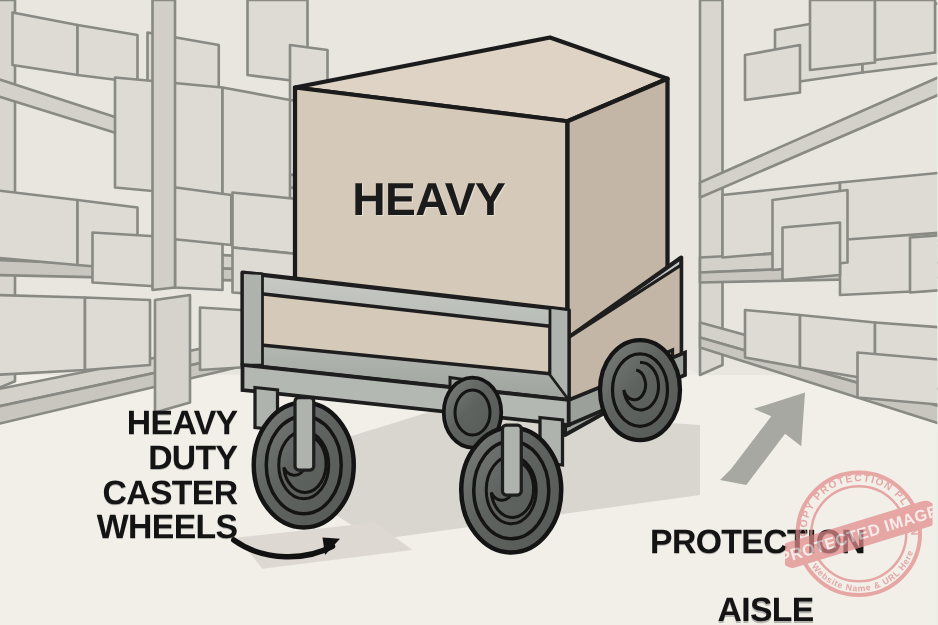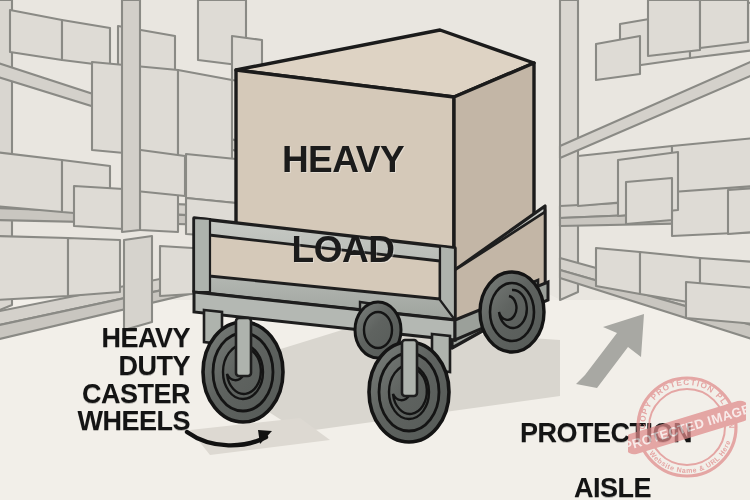--- a/index.html
+++ b/index.html
@@ -214,21 +214,20 @@
       <g>
         <path d="M187,432 C212,450 246,448 266,437" fill="none" stroke="#111111" stroke-width="4.4" stroke-linecap="round"></path>
         <polygon points="272,431 260,444 258,430" fill="#111111"></polygon>
       </g>
 
     </g>
   </svg>
 
   <div class="lbl" id="box-text">
     <span class="bl">HEAVY</span>
-    <span class="bl two">LOAD</span>
   </div>
 
   <div class="lbl" id="caster-label">HEAVY
 DUTY
 CASTER
 WHEELS</div>
 
   <div class="lbl" id="aisle-label">
     <span class="l1">PROTECTION</span>
     <span class="l2">AISLE</span>

